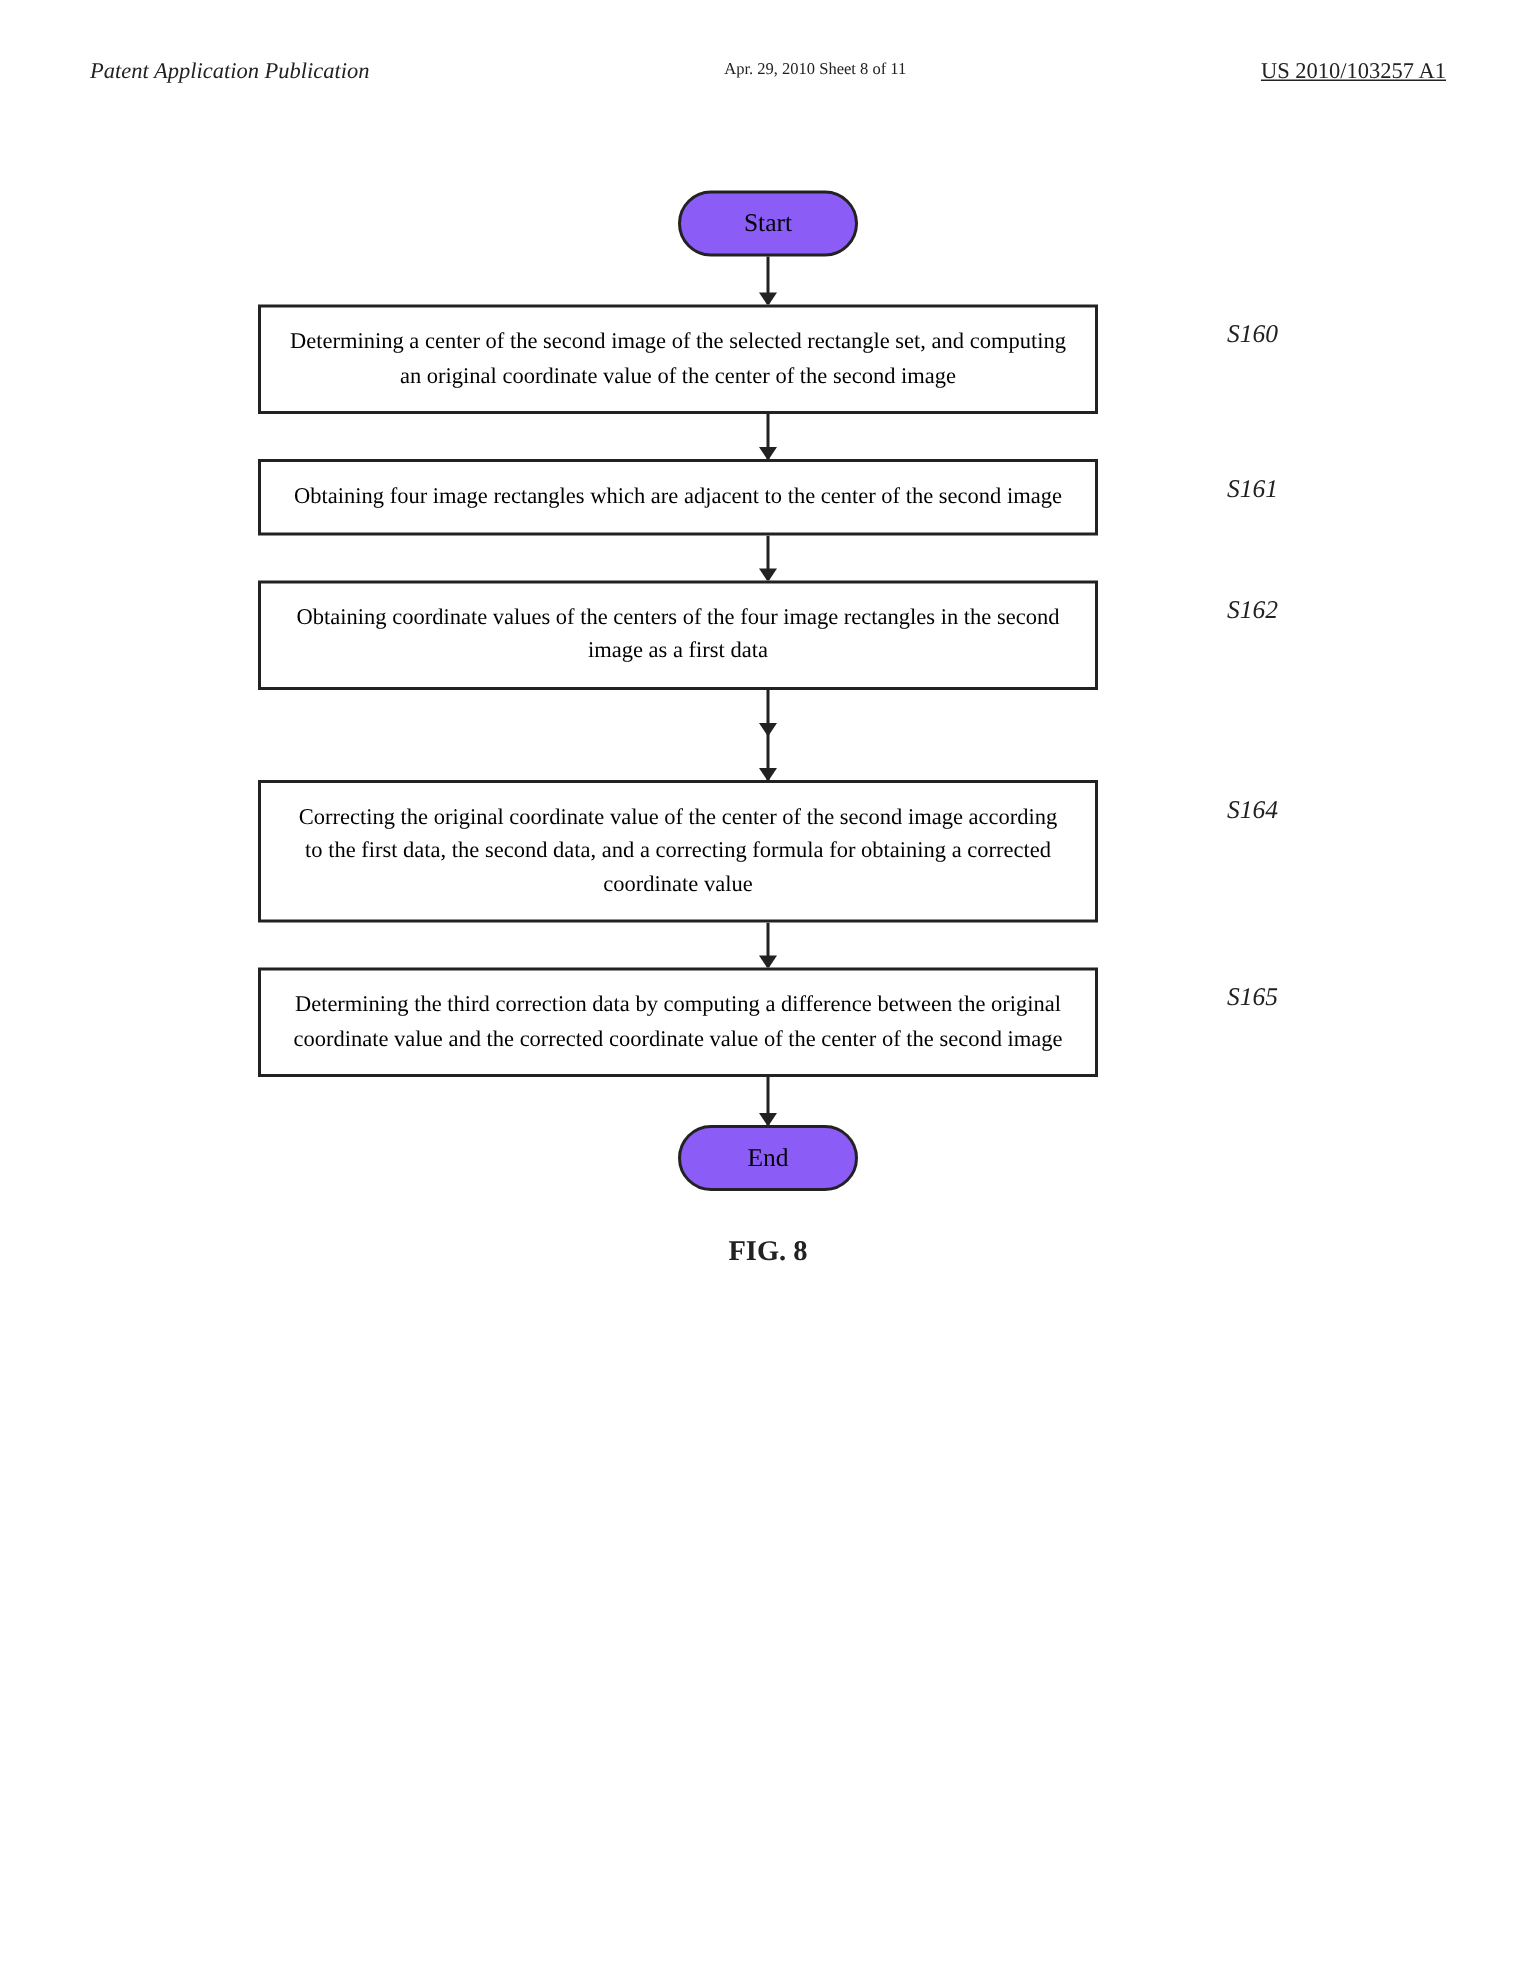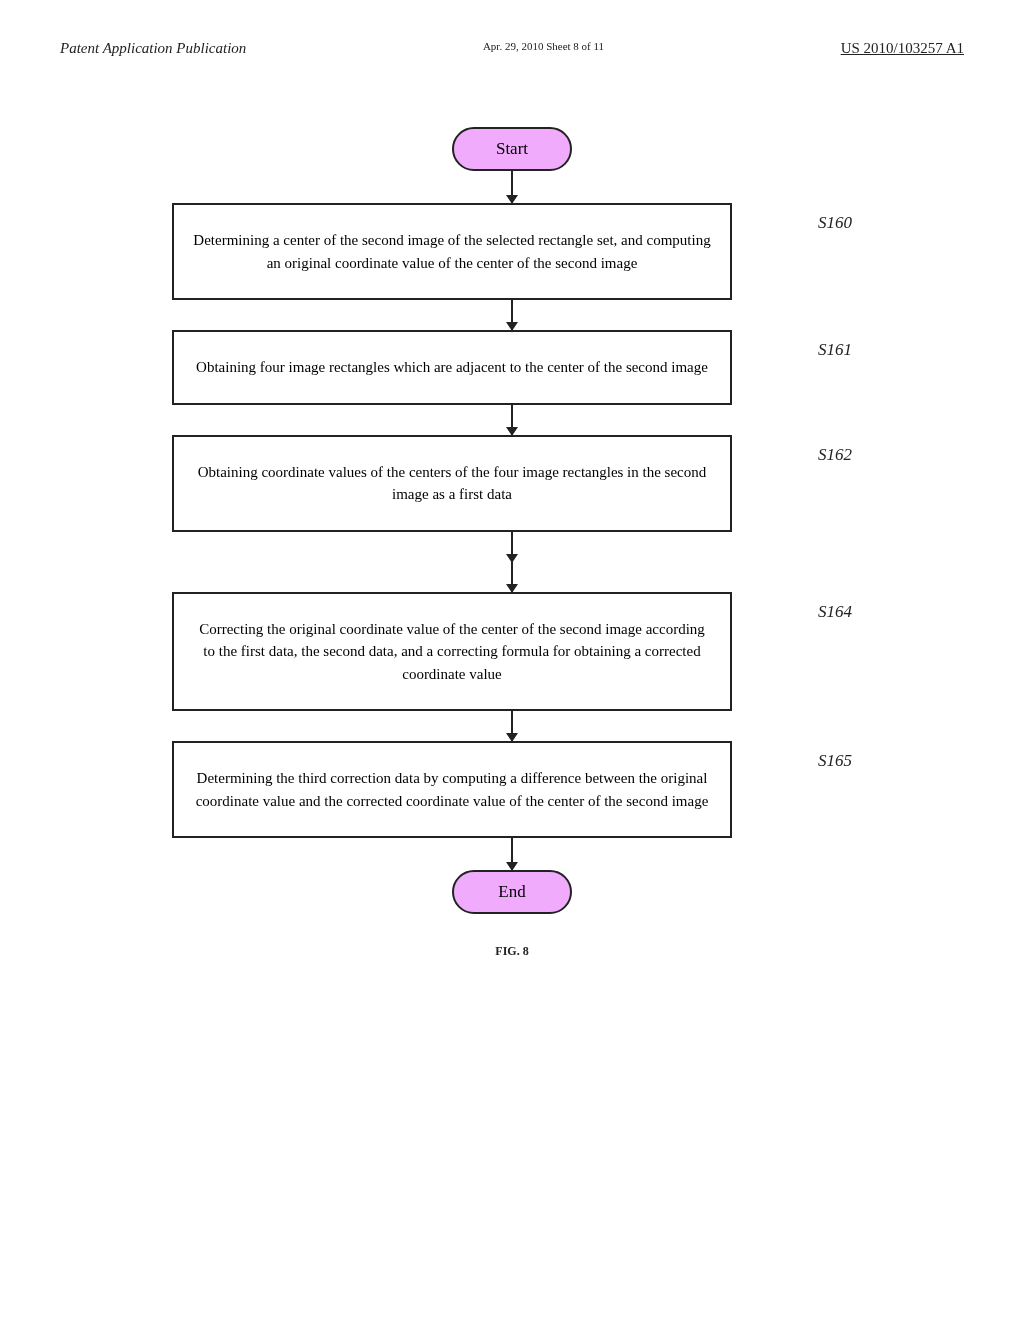--- a/index.html
+++ b/index.html
@@ -54,31 +54,31 @@
       position: relative;
     }
 
     
     .oval {
       border: 2px solid #222;
       border-radius: 50px;
       padding: 10px 40px;
       font-size: 17px;
       font-family: 'Times New Roman', Times, serif;
-      background: #f0abfc;
+      background: #8b5cf6;
       min-width: 120px;
       text-align: center;
       position: relative;
       z-index: 2;
     }
 
     
     .flow-box {
       border: 2px solid #222;
-      padding: 24px 18px;
+      padding: 12px 18px;
       font-size: 15px;
       font-family: 'Times New Roman', Times, serif;
       background: #fff;
       text-align: center;
       width: 560px;
       line-height: 1.5;
       position: relative;
       z-index: 2;
     }
 
@@ -114,21 +114,21 @@
       color: #222;
       position: absolute;
       right: 0;
       top: 10px;
       font-style: italic;
     }
 
     
     .figure-caption {
       text-align: center;
-      font-size: 12px;
+      font-size: 19px;
       font-weight: bold;
       font-family: 'Times New Roman', Times, serif;
       margin-top: 30px;
       color: #222;
     }
 
     
     .center-flow {
       display: flex;
       flex-direction: column;

